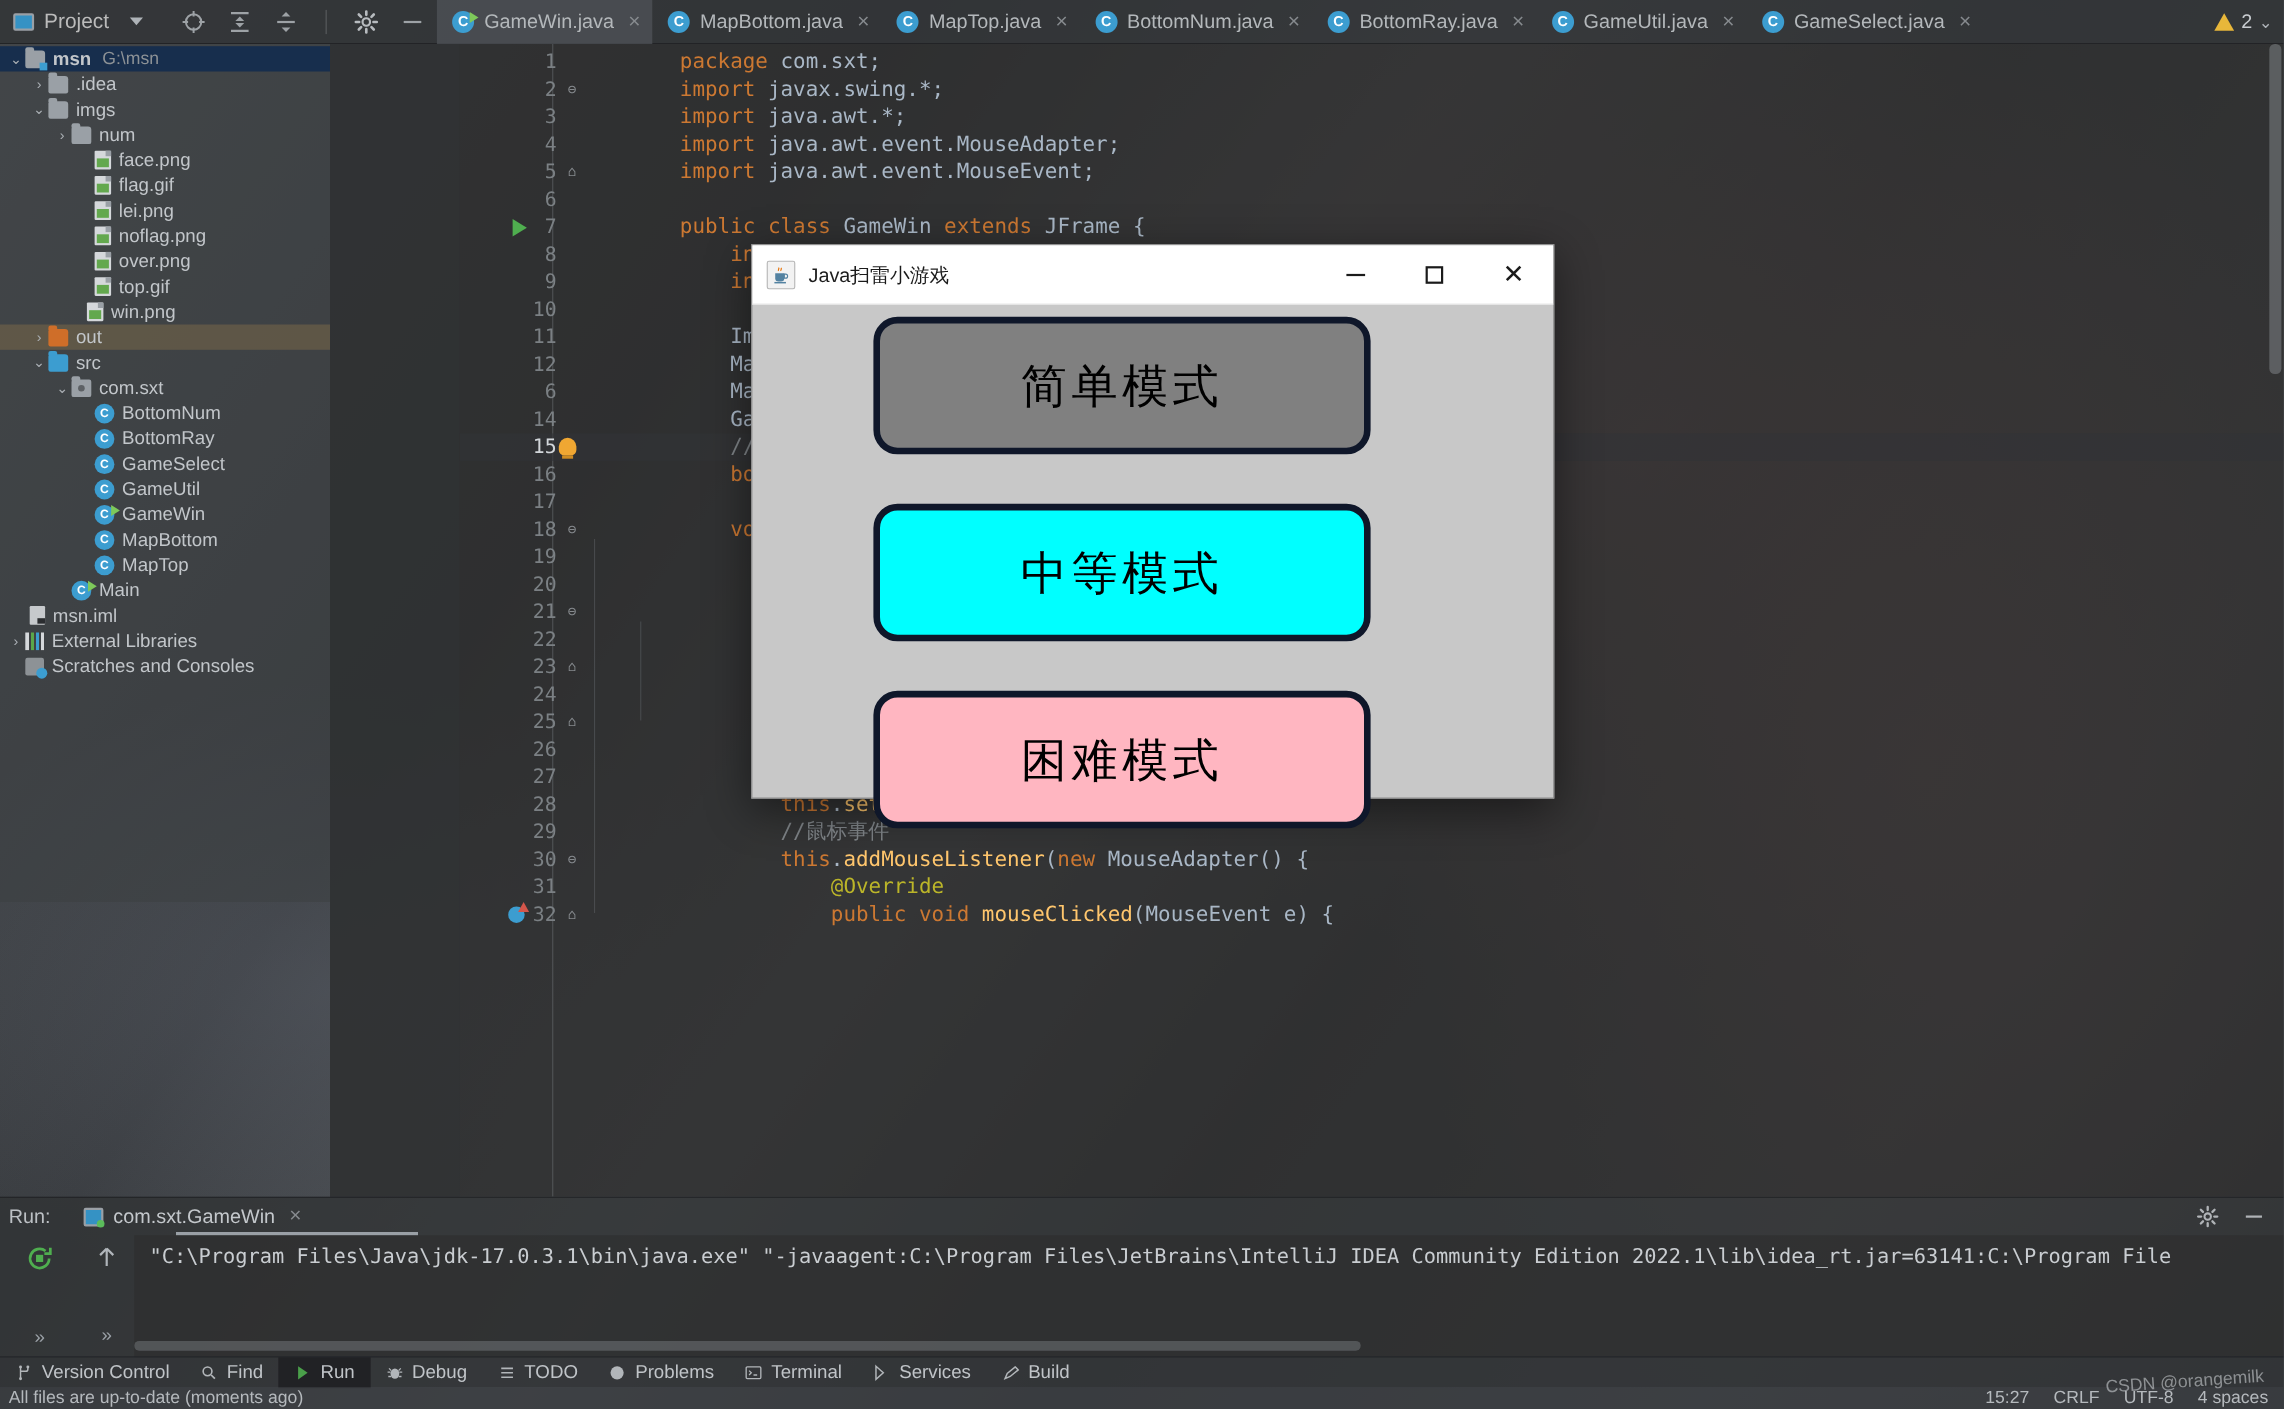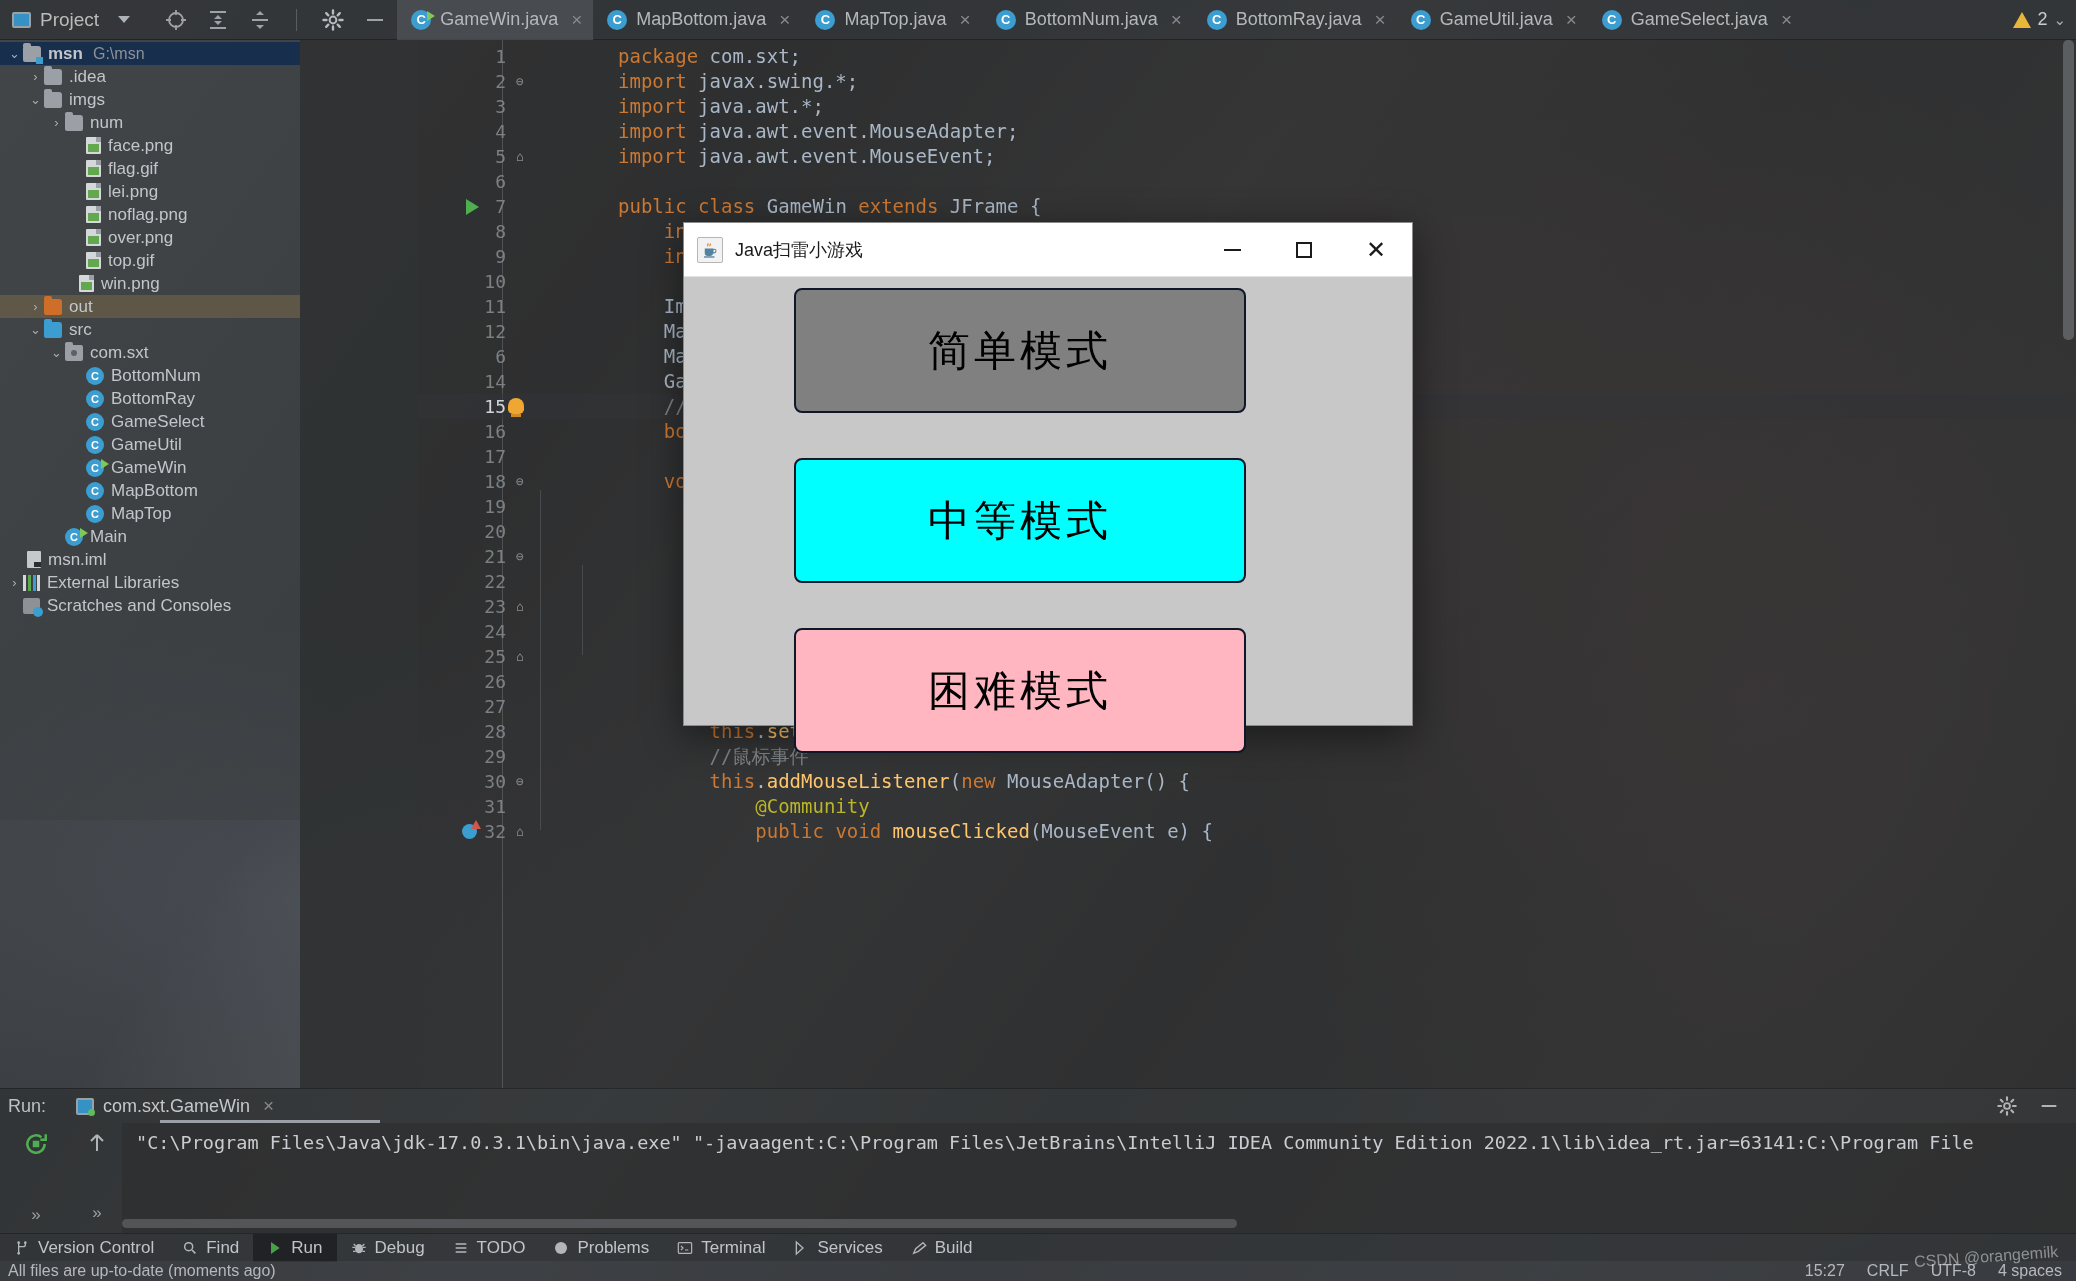--- a/index.html
+++ b/index.html
@@ -176,21 +176,21 @@
   }
   .jtitle-text { margin-left: 12px; color: #1b1b1b; font-size: 18px; }
   .jwin-btns { margin-left: auto; display: flex; align-items: stretch; height: 54px; }
   .jwb { width: 72px; display: flex; align-items: center; justify-content: center; color: #1b1b1b; }
   .jwb .min { width: 17px; height: 2px; background: #1b1b1b; }
   .jwb .max { width: 16px; height: 16px; border: 2px solid #1b1b1b; }
   .jwb .cls { font-size: 24px; line-height: 1; }
   .jbody { height: 449px; position: relative; }
   .jbtn {
     position: absolute; left: 110px; width: 452px; height: 125px;
-    border: 2px solid #0f172a; border-radius: 8px;
+    border: 6px solid #0f172a; border-radius: 22px;
     display: flex; align-items: center; justify-content: center;
     font-size: 42px; color: #000; letter-spacing: 4px;
     font-family: "DejaVu Sans", sans-serif;
   }
   #jbtn0 { top: 11px;  background: #808080; }
   #jbtn1 { top: 181px; background: #00ffff; }
   #jbtn2 { top: 351px; background: #ffb6c1; }
 
   
   .runpanel {
@@ -591,21 +591,21 @@
           <span class="num">29</span>
           <span class="txt"><span class="cmt">        //鼠标事件</span></span>
         </div>
         <div class="ln" style="top: 729px;">
           <span class="num">30</span>
           <span class="fold">⊖</span>
           <span class="txt"><span class="pln">        <span class="kw">this</span>.<span class="fn">addMouseListener</span>(<span class="kw">new</span> <span class="typ">MouseAdapter</span>() {</span></span>
         </div>
         <div class="ln" style="top: 754px;">
           <span class="num">31</span>
-          <span class="txt"><span class="pln">            <span class="ann">@Community</span></span></span>
+          <span class="txt"><span class="pln">            <span class="ann">@Override</span></span></span>
         </div>
         <div class="ln" style="top: 779px;">
           <span class="num">32</span>
           <span class="bp"></span>
           <span class="fold">⌂</span>
           <span class="txt"><span class="pln">            <span class="kw">public</span> <span class="kw">void</span> <span class="fn">mouseClicked</span>(<span class="typ">MouseEvent</span> e) {</span></span>
         </div>
       </div>
   </div>
   <div class="scroll-v">

